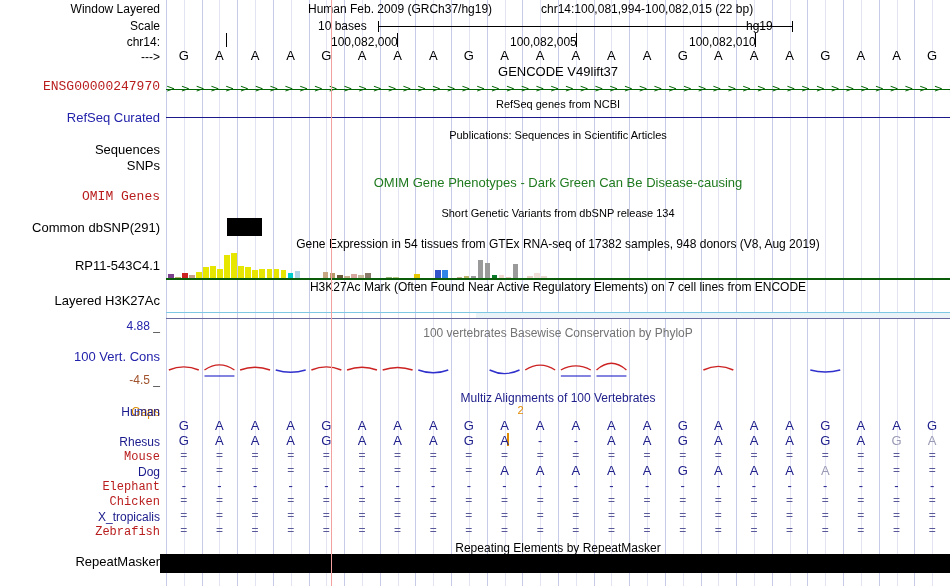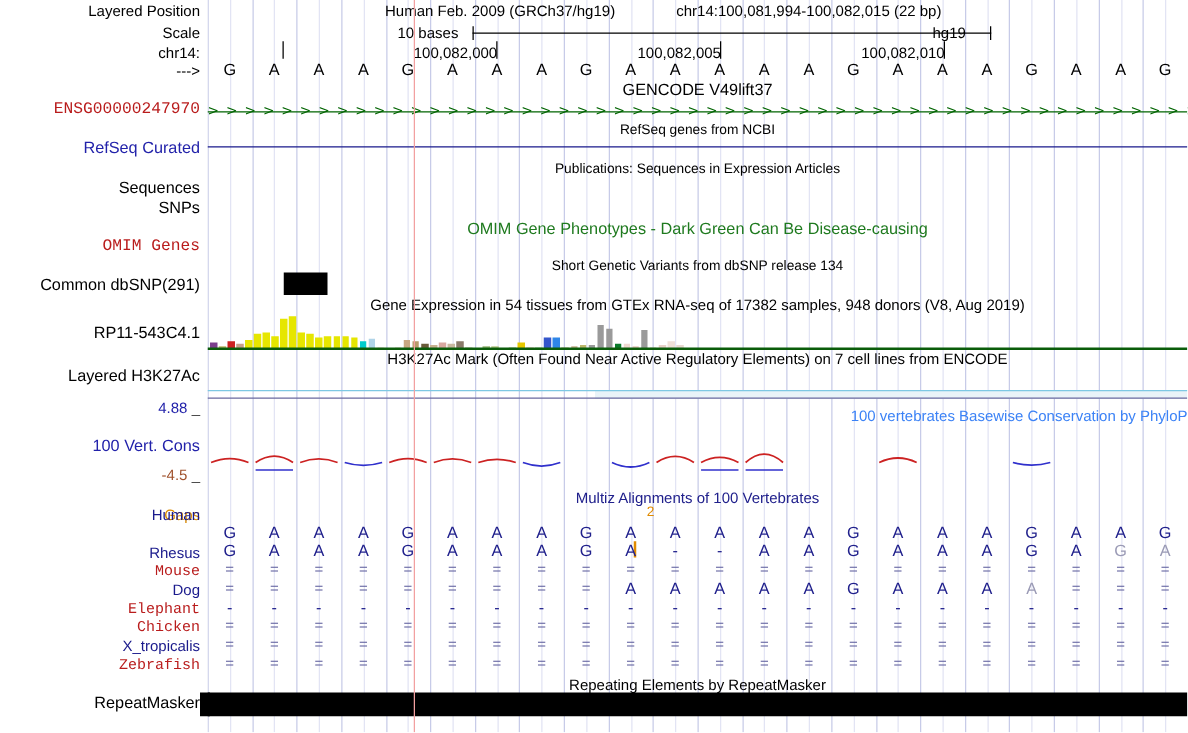--- a/index.html
+++ b/index.html
@@ -28,21 +28,21 @@
   .gridlines{position:absolute;left:0;top:0;width:784px;height:586px;}
   .gl{position:absolute;top:0;width:1px;height:586px;background:#c7cbe8;}
   .redline{position:absolute;left:165px;top:0;width:1px;height:586px;background:#f2a0a0;z-index:6;}
 
   .center{
     position:absolute;left:0;width:784px;text-align:center;
     white-space:nowrap;z-index:4;
   }
   .t-black{color:#000;}
   .t-green{color:#1f7a1f;}
-  .t-blue{color:#3b82f6;text-align:right;}
+  .t-blue{color:#737373;}
   .t-navy{color:#20208c;}
   .fs11{font-size:11px;}
   .fs12{font-size:12px;}
   .fs13{font-size:13px;}
 
   
   .hdrtxt{position:absolute;white-space:nowrap;font-size:12px;color:#000;z-index:5;}
 
   .scalebar{position:absolute;z-index:5;}
   .scalebar .line{position:absolute;top:7px;height:1px;background:#000;}
@@ -84,21 +84,21 @@
   .gapbar{position:absolute;width:2px;background:#e08a00;}
 
   .rmbar{position:absolute;background:#000;z-index:3;}
   .rmlabelbox{position:absolute;background:#000;z-index:3;}
 </style>
 </head>
 <body>
 
 <div id="browser">
 
-  <div class="lbl black" style="top:3px;">Layered Position</div>
+  <div class="lbl black" style="top:3px;">Window Layered</div>
   <div class="lbl black" style="top:20px;">Scale</div>
   <div class="lbl black" style="top:36px;">chr14:</div>
   <div class="lbl black" style="top:51px;">---&gt;</div>
 
   <div class="lbl green" style="top:80px;font-size:13px;">ENSG00000247970</div>
   <div class="lbl blue" style="top:111px;font-size:13px;">RefSeq Curated</div>
   <div class="lbl black" style="top:143px;font-size:13px;">Sequences</div>
   <div class="lbl black" style="top:159px;font-size:13px;">SNPs</div>
   <div class="lbl green" style="top:190px;font-size:13px;">OMIM Genes</div>
   <div class="lbl black" style="top:221px;font-size:13px;">Common dbSNP(291)</div>
@@ -216,21 +216,21 @@
         <div class="base" style="left: 748.364px;">G</div>
       </div>
 
     <div class="center fs13 t-black" style="top:64px;">GENCODE V49lift37</div>
     <div class="arrowline" style="left:0px;top:89px;width:784px;"></div>
     <div class="arrowglyph" style="left:0px;top:83px;width:784px;" id="arrowglyph">&gt;&gt;&gt;&gt;&gt;&gt;&gt;&gt;&gt;&gt;&gt;&gt;&gt;&gt;&gt;&gt;&gt;&gt;&gt;&gt;&gt;&gt;&gt;&gt;&gt;&gt;&gt;&gt;&gt;&gt;&gt;&gt;&gt;&gt;&gt;&gt;&gt;&gt;&gt;&gt;&gt;&gt;&gt;&gt;&gt;&gt;&gt;&gt;&gt;&gt;&gt;&gt;&gt;&gt;&gt;&gt;&gt;&gt;&gt;&gt;&gt;&gt;&gt;&gt;&gt;&gt;&gt;&gt;&gt;&gt;&gt;&gt;&gt;&gt;&gt;&gt;&gt;&gt;&gt;&gt;&gt;&gt;&gt;&gt;&gt;&gt;&gt;&gt;&gt;&gt;&gt;&gt;&gt;&gt;&gt;&gt;&gt;&gt;&gt;&gt;&gt;&gt;&gt;&gt;&gt;&gt;&gt;&gt;&gt;&gt;</div>
 
     <div class="center fs11 t-black" style="top:98px;">RefSeq genes from NCBI</div>
     <div class="refline" style="left:0px;top:117px;width:784px;"></div>
 
-    <div class="center fs11 t-black" style="top:129px;">Publications: Sequences in Expression Articles</div>
+    <div class="center fs11 t-black" style="top:129px;">Publications: Sequences in Scientific Articles</div>
 
     <div class="center fs13 t-green" style="top:175px;">OMIM Gene Phenotypes - Dark Green Can Be Disease-causing</div>
 
     <div class="center fs11 t-black" style="top:207px;">Short Genetic Variants from dbSNP release 134</div>
     <div class="snpbox" style="left:61px;top:218px;width:35px;height:18px;"></div>
 
     <div class="center fs12 t-black" style="top:237px;">Gene Expression in 54 tissues from GTEx RNA-seq of 17382 samples, 948 donors (V8, Aug 2019)</div>
     <div class="gtex" style="left:2px;top:252px;width:380px;height:28px;" id="gtexchart">
         <div class="gbar" style="left: 0px; width: 5.63704px; height: 6.3px; background: rgb(123, 63, 140);"></div>
         <div class="gbar" style="left: 7.03704px; width: 5.63704px; height: 2.7px; background: rgb(189, 183, 107);"></div>

